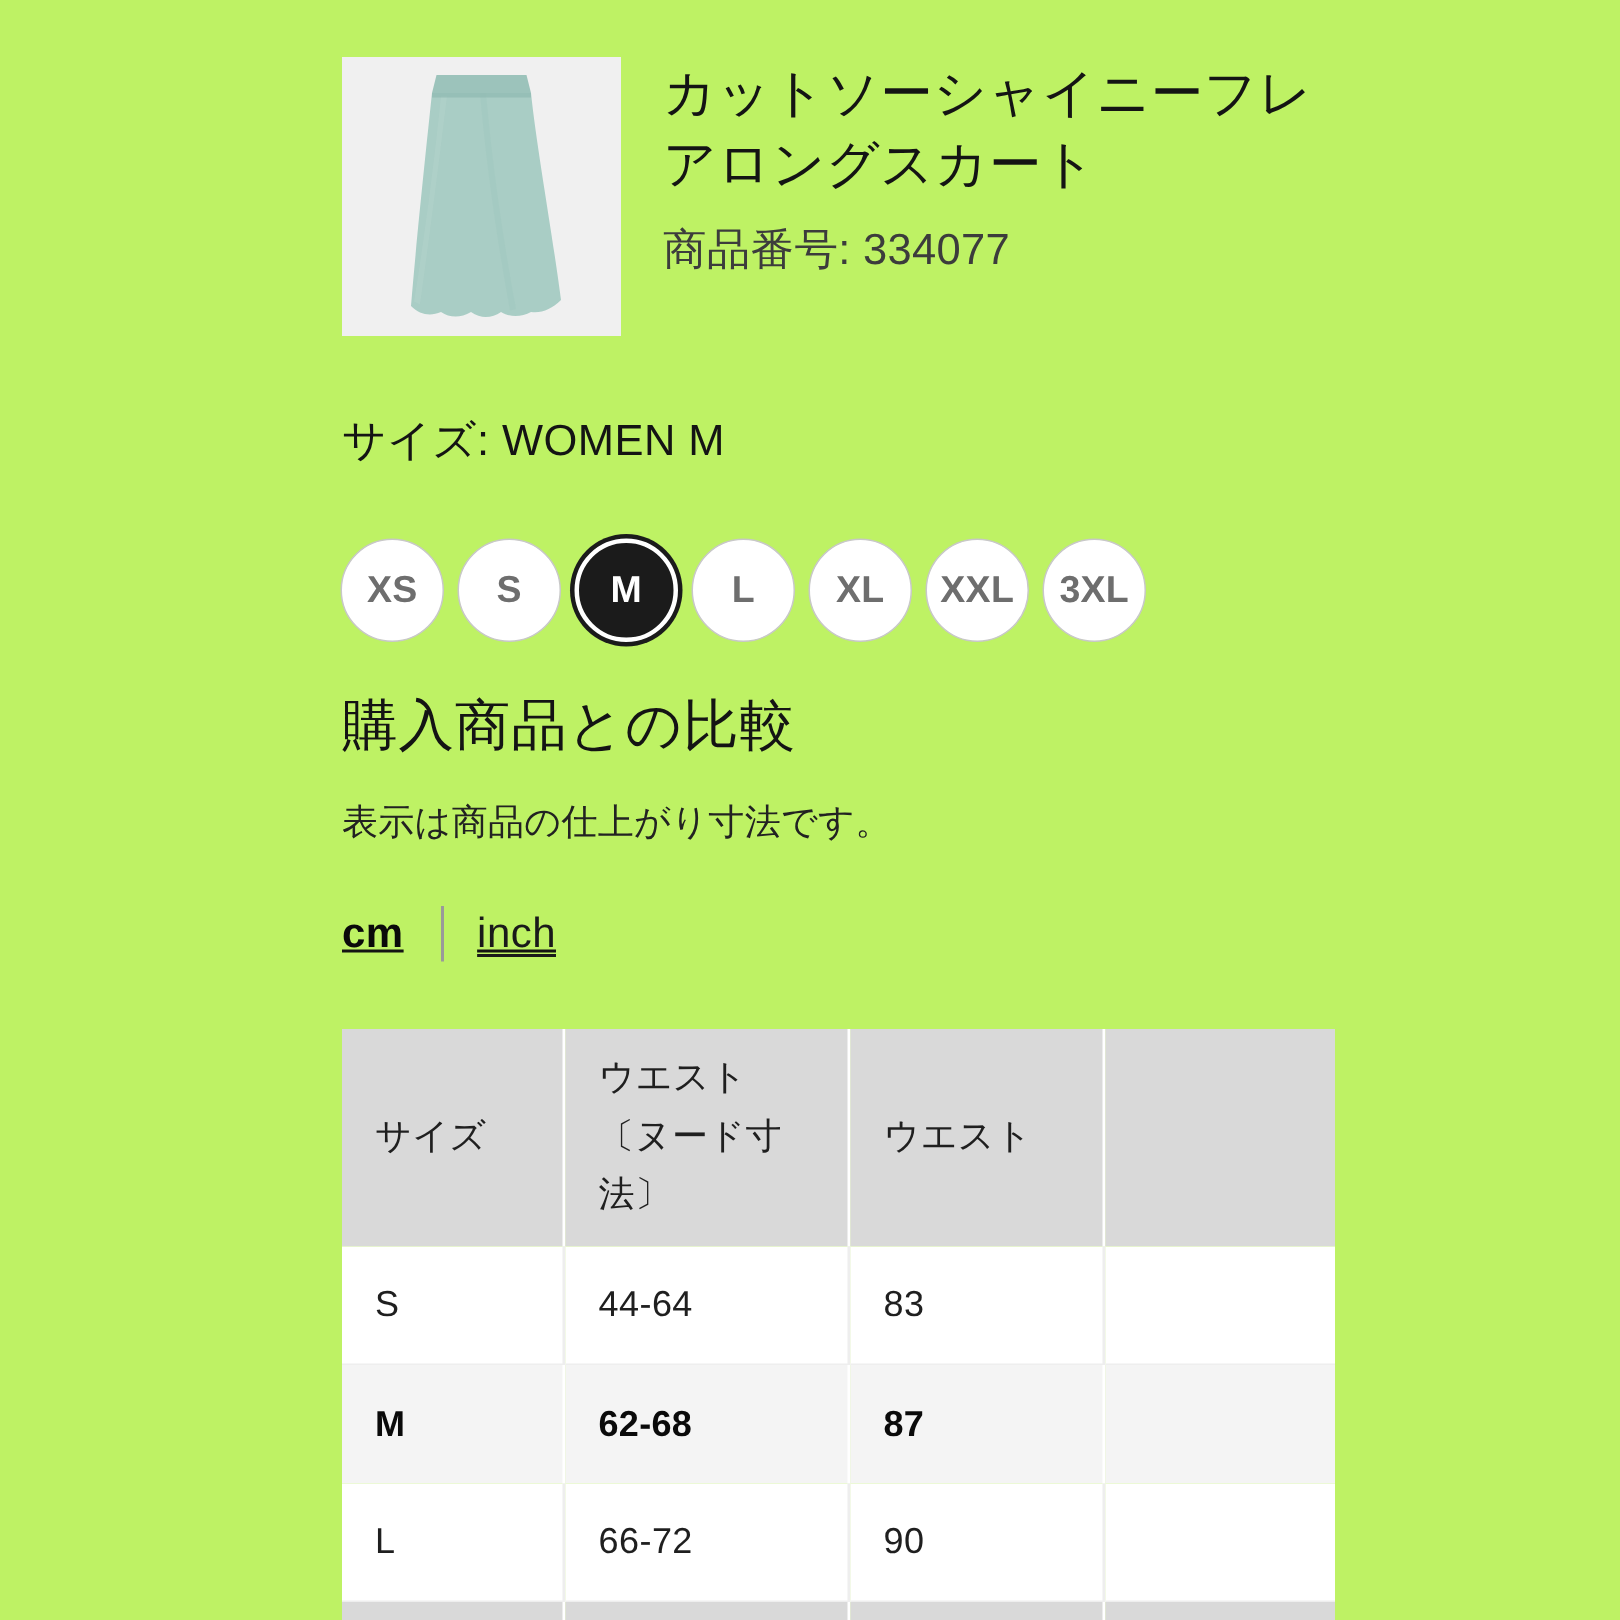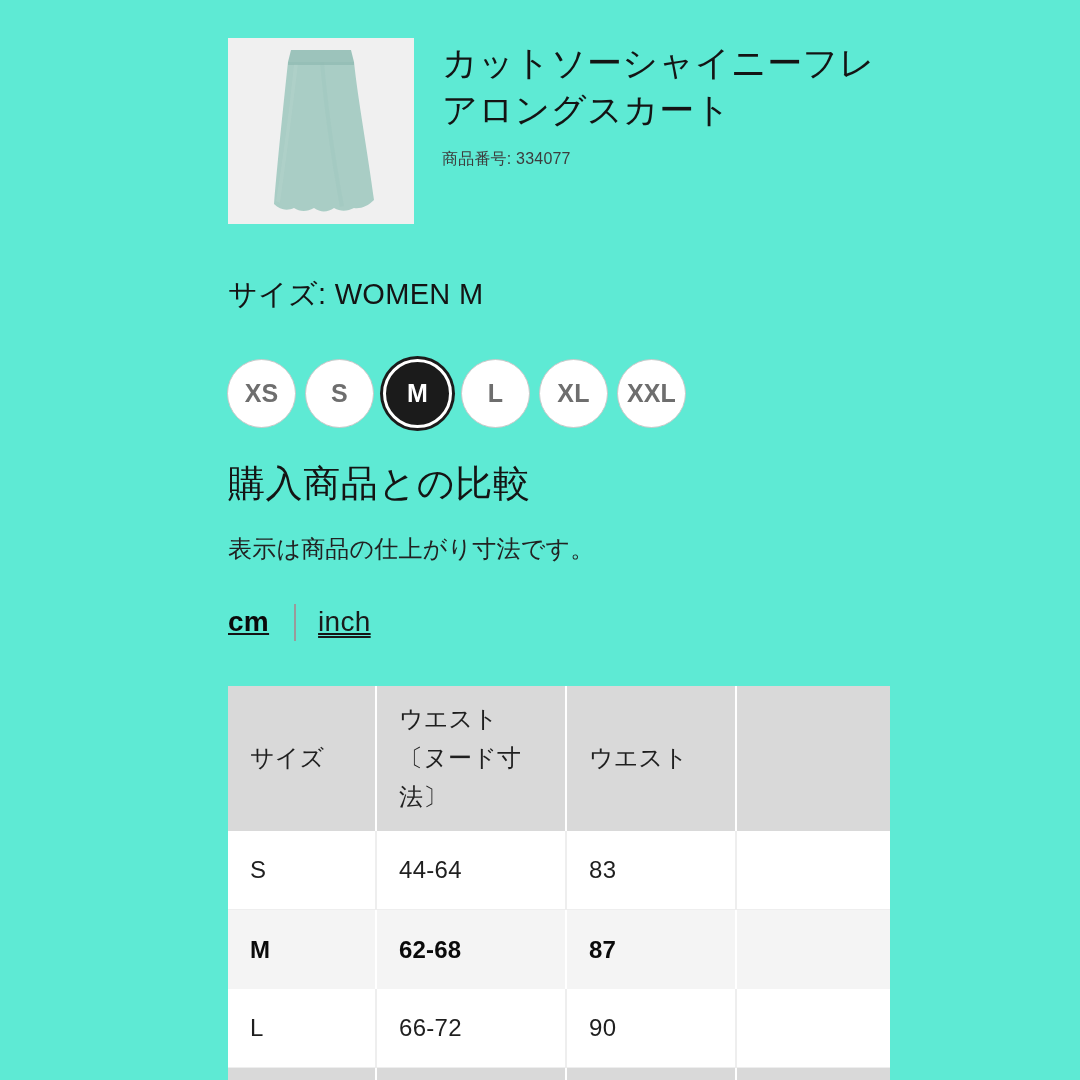--- a/index.html
+++ b/index.html
@@ -12,21 +12,21 @@
     background: #ffffff;
     font-family: "Liberation Sans", "DejaVu Sans", sans-serif;
     color: #141414;
     overflow: hidden;
   }
 
   .page {
     position: relative;
     width: 1080px;
     height: 1080px;
-    background: #5eead4;
+    background: #bef264;
   }
 
   
   .product-header {
     position: absolute;
     left: 228px;
     top: 38px;
     width: 662px;
     display: flex;
     align-items: flex-start;
@@ -52,21 +52,21 @@
     font-size: 35px;
     line-height: 1.33;
     font-weight: 400;
     letter-spacing: 0.4px;
     color: #141414;
     margin: 0;
     word-break: break-all;
   }
   .product-code {
     margin-top: 16px;
-    font-size: 16px;
+    font-size: 29px;
     line-height: 1.3;
     font-weight: 400;
     color: #3c3c3c;
     letter-spacing: 0.2px;
   }
 
   
   .size-label {
     position: absolute;
     left: 228px;
@@ -269,20 +269,21 @@
 
   <div class="size-label">サイズ: WOMEN M</div>
 
   <div class="size-pills">
     <div class="pill">XS</div>
     <div class="pill">S</div>
     <div class="pill selected">M</div>
     <div class="pill">L</div>
     <div class="pill">XL</div>
     <div class="pill">XXL</div>
+    <div class="pill">3XL</div>
   </div>
 
   <div class="compare-heading">購入商品との比較</div>
   <div class="compare-note">表示は商品の仕上がり寸法です。</div>
 
   <div class="unit-toggle">
     <span class="unit-active">cm</span>
     <span class="unit-divider"></span>
     <span class="unit-link">inch</span>
   </div>

